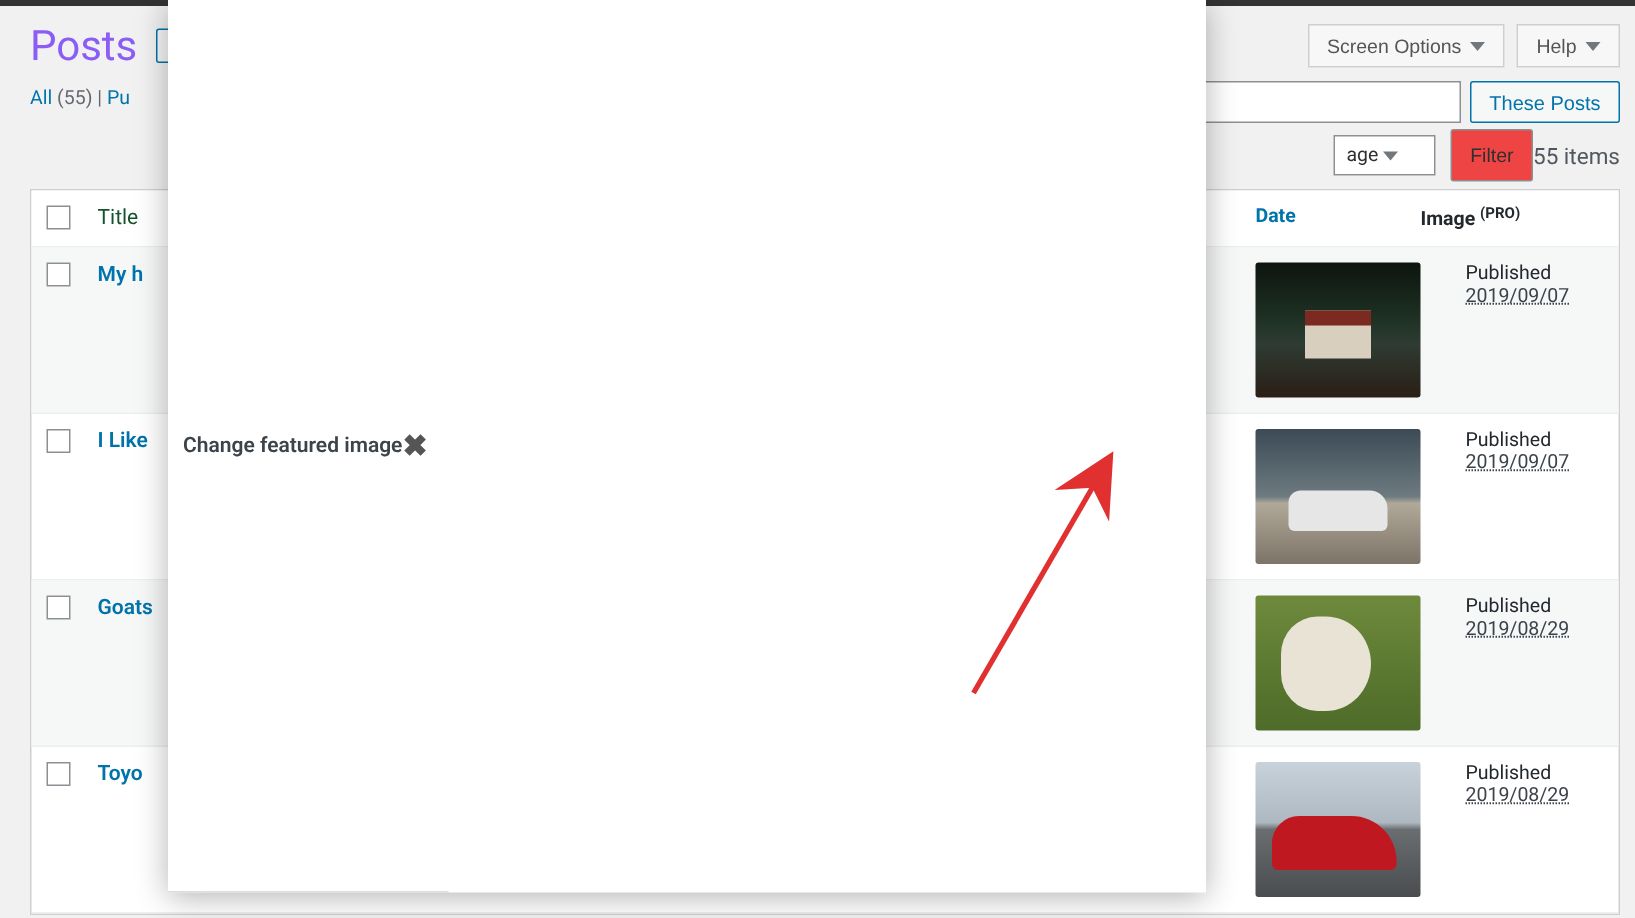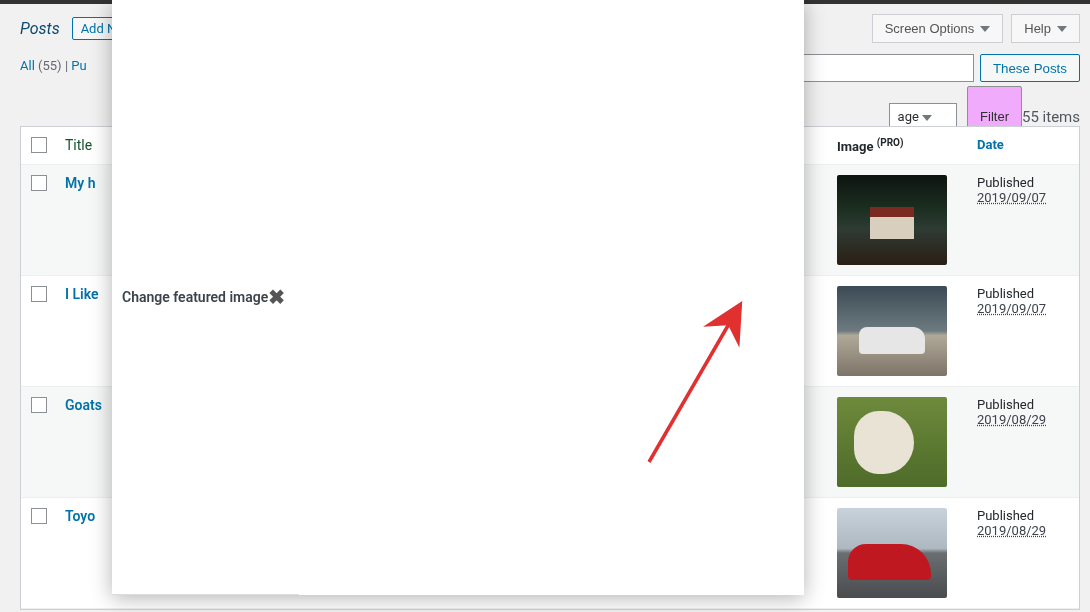--- a/index.html
+++ b/index.html
@@ -2,34 +2,34 @@
 <html><head>
 <meta charset="utf-8">
 <style>
   * { box-sizing: border-box; margin: 0; padding: 0; }
   html, body { width: 1090px; height: 612px; overflow: hidden; font-family: -apple-system, BlinkMacSystemFont, "Segoe UI", Roboto, Helvetica, Arial, sans-serif; font-size: 13px; background: #f1f1f1; color: #23282d; }
   .page { position: relative; width: 1090px; height: 612px; }
   .topbar { position: absolute; top:0; left:0; right:0; height:4px; background:#333; }
 
   
   .header-row { position:absolute; top:14px; left:20px; right:10px; display:flex; align-items:center; }
-  .page-title { font-size:16px; font-weight:400; color:#0c4a6e; margin-right:12px;font-style:italic; }
+  .page-title { font-size:28px; font-weight:400; color:#8b5cf6; margin-right:12px; }
   .add-new { border:1px solid #0073aa; color:#0073aa; background:#f7f7f7; padding:3px 8px; border-radius:2px; font-size:13px; }
   .spacer { flex:1; }
   .screen-opts, .help-btn { border:1px solid #ccd0d4; background:#f7f7f7; padding:6px 12px; margin-left:8px; color:#555; font-size:13px; display:inline-flex; align-items:center; gap:6px; }
   .tri-down { display:inline-block; width:0;height:0;border-left:5px solid transparent;border-right:5px solid transparent;border-top:6px solid #72777c; }
 
   .subsub { position:absolute; top:58px; left:20px; font-size:13px; color:#646970; }
   .subsub a { color:#0073aa; text-decoration:none; }
 
   .toolbar-row { position:absolute; top:86px; left:20px; right:10px; display:flex; align-items:center; }
   .select-box { border:1px solid #8c8f94; background:#fff; padding:5px 24px 5px 8px; font-size:13px; color:#2f2f2f; position:relative; }
   .select-box .tri-down { position:absolute; right:8px; top:50%; transform:translateY(-50%); }
   .image-sel { border:1px solid #8c8f94; background:#fff; padding:5px 24px 5px 8px; font-size:13px; color:#2f2f2f; position:relative; margin-right:10px; }
-  .filter-btn { border:1px solid #8c8f94; background:#f0abfc; padding:22px 12px; font-size:13px; color:#2f2f2f; border-radius:2px; }
+  .filter-btn { border:1px solid #8c8f94; background:#ef4444; padding:9px 12px; font-size:13px; color:#2f2f2f; border-radius:2px; }
   .items-count { margin-left:auto; color:#50575e; font-size:15px; }
 
   .search-row { position:absolute; top:54px; right:10px; display:flex; gap:6px; }
   .search-input { border:1px solid #8c8f94; padding:4px 6px; width:180px; height:28px; }
   .search-btn { border:1px solid #0073aa; background:#f6f7f7; color:#0073aa; padding:4px 12px; height:28px; border-radius:2px; }
 
   
   .list-table { position:absolute; top:126px; left:20px; right:10px; border:1px solid #ccd0d4; background:#fff; }
   .row { display:flex; align-items:flex-start; border-bottom:1px solid #eceeef; }
   .row.header { background:#fff; font-weight:bold; }
@@ -134,22 +134,22 @@
     <div class="items-count">55 items</div>
   </div>
 
   <div class="list-table">
     <div class="row header">
       <div class="cell chk">
           <div class="chkbox"></div>
         </div>
       <div class="cell title"><a class="hdr">Title</a></div>
       <div class="cell author"><span>r</span></div>
+      <div class="cell date"><a class="hdr">Date</a></div>
       <div class="cell image"><span class="hdr">Image</span> <sup class="pro">(PRO)</sup></div>
-      <div class="cell date"><a class="hdr">Date</a></div>
     </div>
     <div id="rows-mount">
         <div class="row alt">
           <div class="cell chk">
             <div class="chkbox"></div>
           </div>
           <div class="cell title"><a>My h</a></div>
           <div class="cell author"><a>tewart</a></div>
           <div class="cell image">
             <div class="thumb forest"></div>

